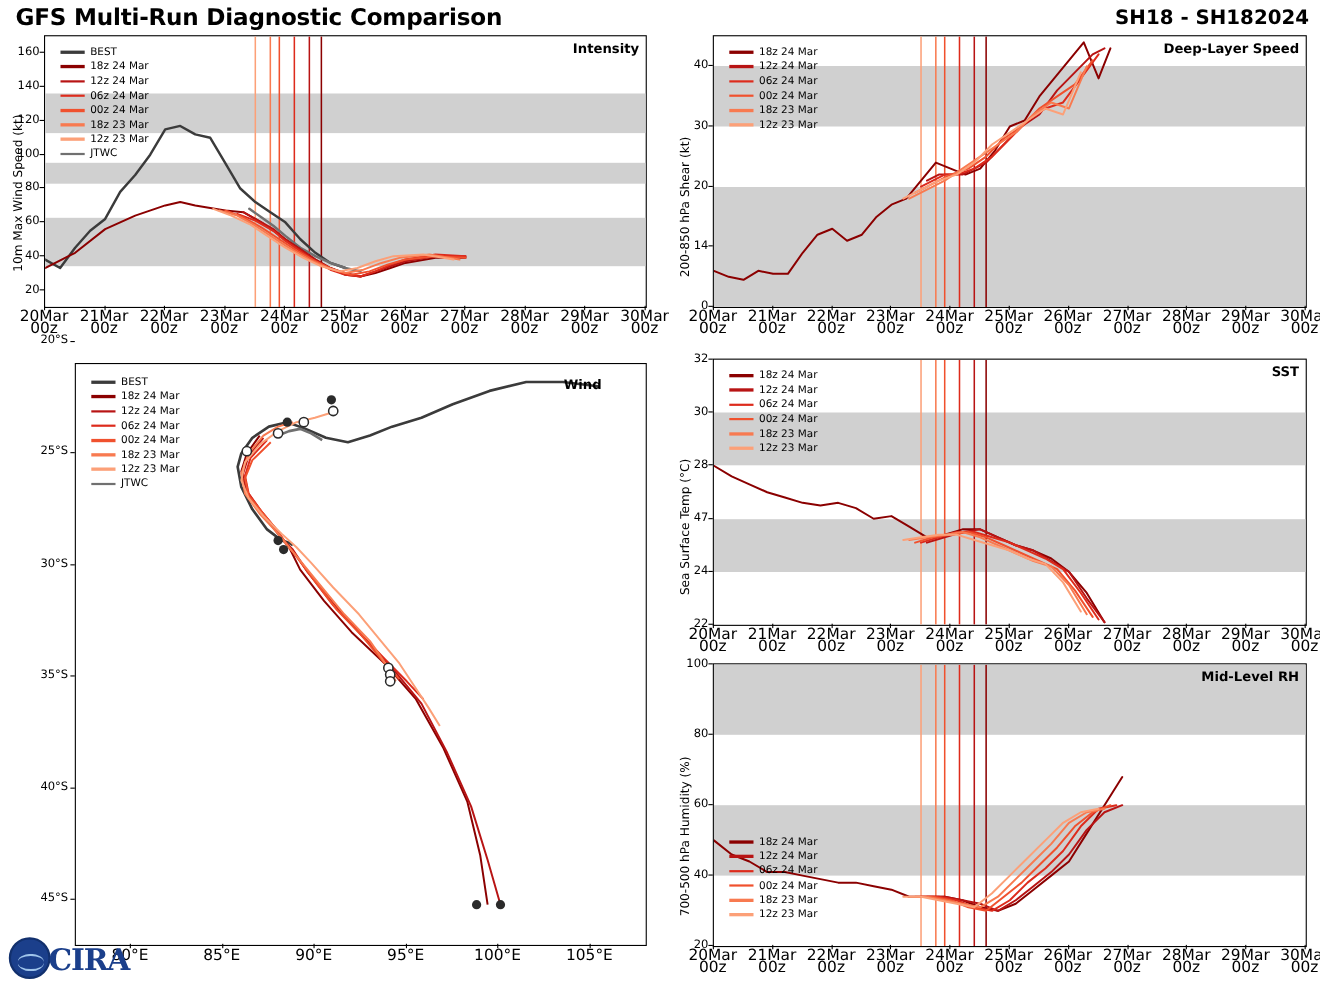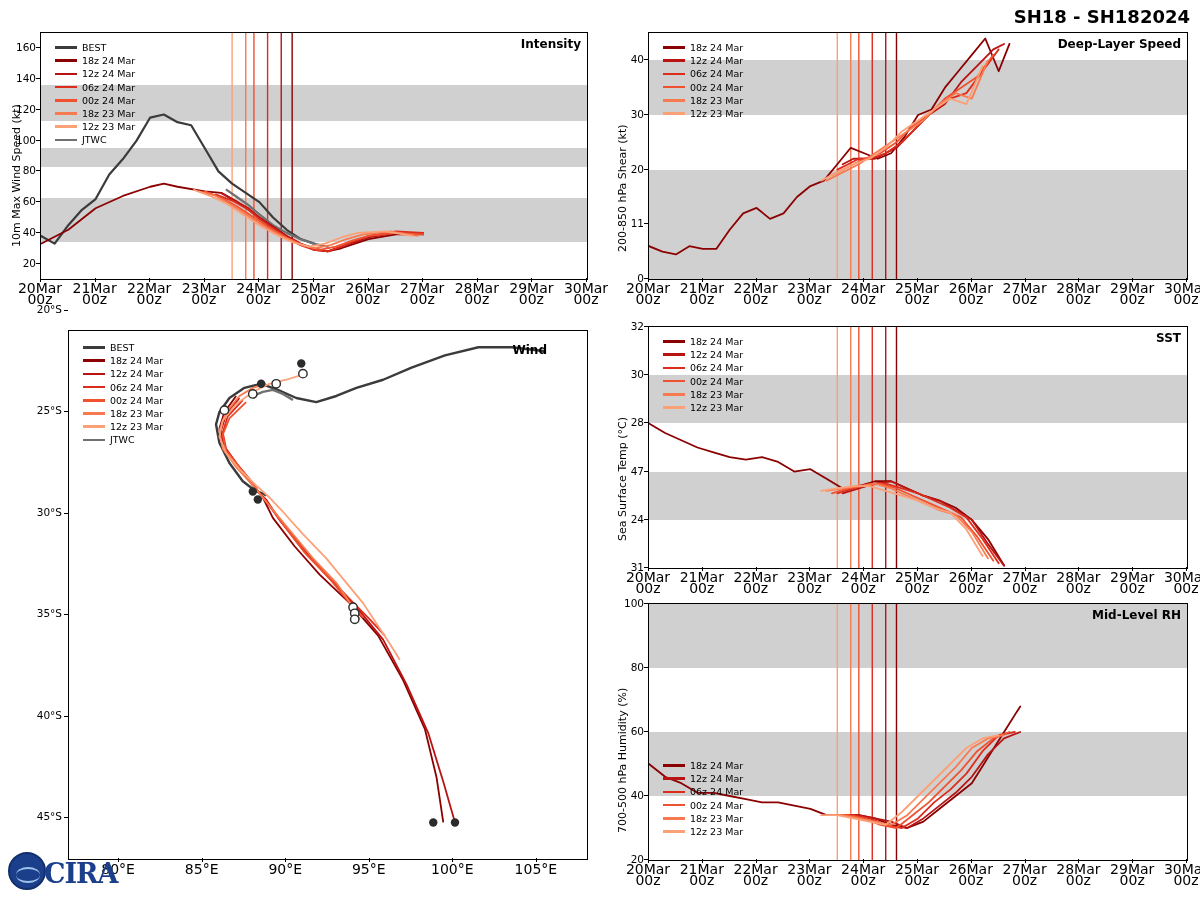--- a/index.html
+++ b/index.html
@@ -66,20 +66,21 @@
   }
   .logo .cira{
     position:absolute;left:36px;top:6px;font-size:27px;font-weight:bold;
     color:#1b3f8b;font-family:"DejaVu Serif",serif;letter-spacing:-1px;text-align:right;
   }
 </style>
 </head>
 <body>
 
 <div class="header">
+  <div class="title-left">GFS Multi-Run Diagnostic Comparison</div>
   <div class="title-right">SH18 - SH182024</div>
 </div>
 
 <div class="panel" id="p-intensity" style="left:40px;top:32px;width:548px;height:248px;">
   <div class="plotbox">
     <div id="int-bands">
         <div class="band" style="top: 164.512px; height: 44.5875px;"></div>
         <div class="band" style="top: 115.312px; height: 18.45px;"></div>
         <div class="band" style="top: 52.275px; height: 35.3625px;"></div>
       </div>
@@ -225,21 +226,21 @@
         <div class="row">
           <div class="swatch" style="background: rgb(252, 160, 120);"></div>
           <div class="lab">12z 23 Mar</div>
         </div>
       </div>
   </div>
   <div class="ylabel" style="left:-32px;top:220px;">200-850 hPa Shear (kt)</div>
   <div id="shr-yticks">
       <div class="ytick" style="left: -34px; width: 30px; top: 240px;">0</div>
       <div class="tickmark" style="left: -4px; top: 246px; width: 4px; height: 1px;"></div>
-      <div class="ytick" style="left: -34px; width: 30px; top: 185.333px;">11</div>
+      <div class="ytick" style="left: -34px; width: 30px; top: 185.333px;">14</div>
       <div class="tickmark" style="left: -4px; top: 191.333px; width: 4px; height: 1px;"></div>
       <div class="ytick" style="left: -34px; width: 30px; top: 130.667px;">20</div>
       <div class="tickmark" style="left: -4px; top: 136.667px; width: 4px; height: 1px;"></div>
       <div class="ytick" style="left: -34px; width: 30px; top: 76px;">30</div>
       <div class="tickmark" style="left: -4px; top: 82px; width: 4px; height: 1px;"></div>
       <div class="ytick" style="left: -34px; width: 30px; top: 21.3333px;">40</div>
       <div class="tickmark" style="left: -4px; top: 27.3333px; width: 4px; height: 1px;"></div>
     </div>
   <div id="shr-xticks">
       <div class="xtick" style="left: -24px; width: 48px; top: 251px;">20Mar<br>00z</div>
@@ -310,21 +311,21 @@
           <div class="lab">18z 23 Mar</div>
         </div>
         <div class="row">
           <div class="swatch" style="background: rgb(252, 160, 120);"></div>
           <div class="lab">12z 23 Mar</div>
         </div>
       </div>
   </div>
   <div class="ylabel" style="left:-32px;top:215px;">Sea Surface Temp (°C)</div>
   <div id="sst-yticks">
-      <div class="ytick" style="left: -34px; width: 30px; top: 235px;">31</div>
+      <div class="ytick" style="left: -34px; width: 30px; top: 235px;">22</div>
       <div class="tickmark" style="left: -4px; top: 241px; width: 4px; height: 1px;"></div>
       <div class="ytick" style="left: -34px; width: 30px; top: 186.8px;">24</div>
       <div class="tickmark" style="left: -4px; top: 192.8px; width: 4px; height: 1px;"></div>
       <div class="ytick" style="left: -34px; width: 30px; top: 138.6px;">47</div>
       <div class="tickmark" style="left: -4px; top: 144.6px; width: 4px; height: 1px;"></div>
       <div class="ytick" style="left: -34px; width: 30px; top: 90.4px;">28</div>
       <div class="tickmark" style="left: -4px; top: 96.4px; width: 4px; height: 1px;"></div>
       <div class="ytick" style="left: -34px; width: 30px; top: 42.2px;">30</div>
       <div class="tickmark" style="left: -4px; top: 48.2px; width: 4px; height: 1px;"></div>
       <div class="ytick" style="left: -34px; width: 30px; top: -6px;">32</div>

